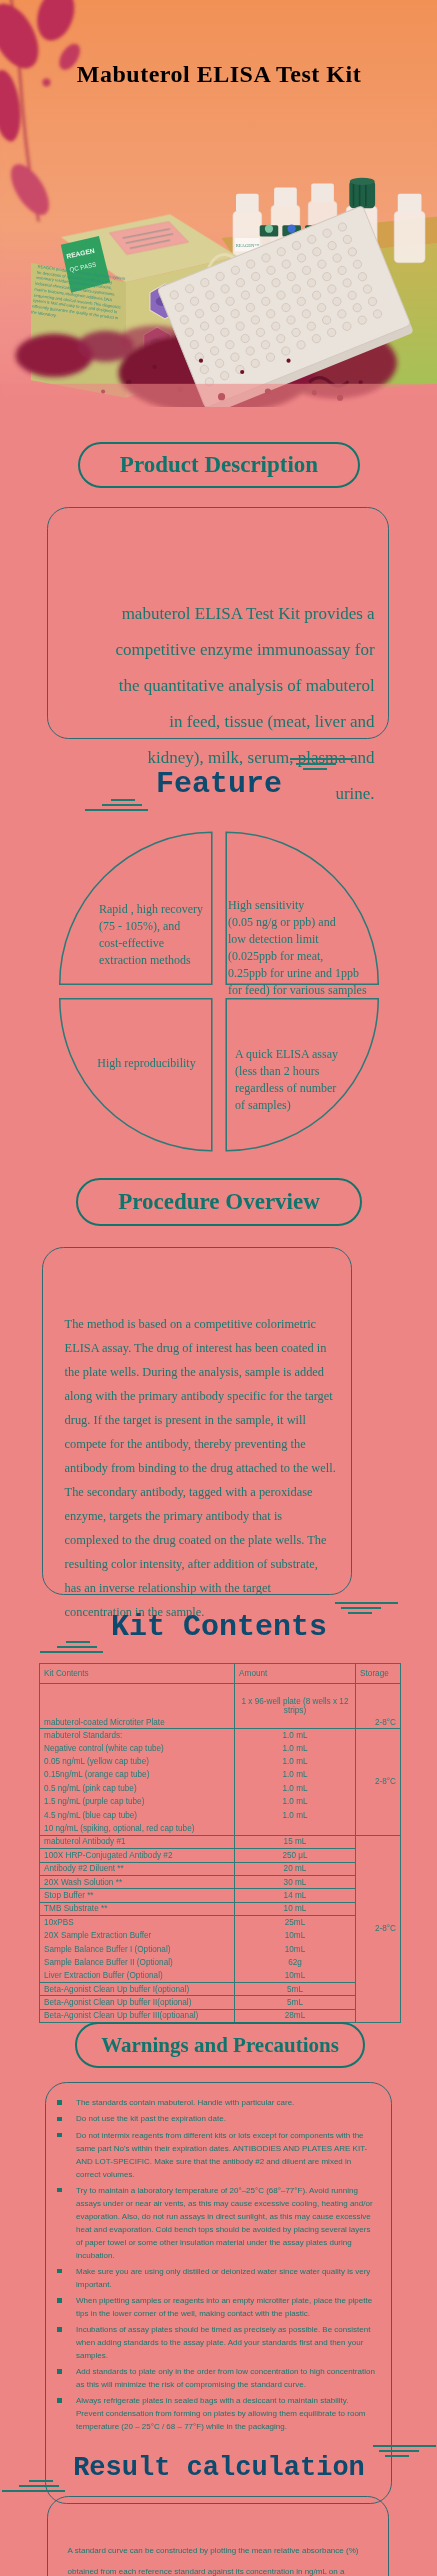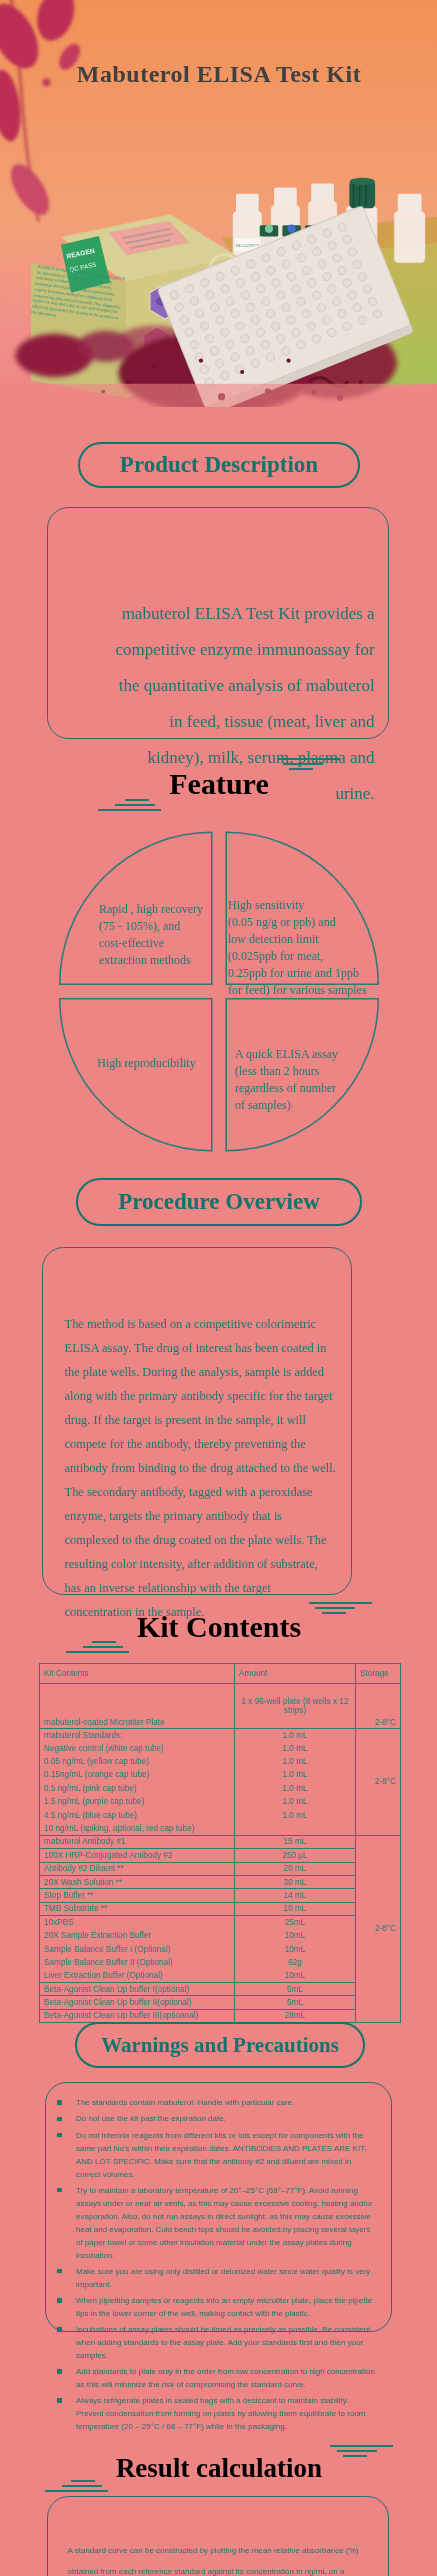--- a/index.html
+++ b/index.html
@@ -4,37 +4,37 @@
 <style>
   * { margin:0; padding:0; box-sizing:border-box; }
   html,body { background:#ee8585; }
   body { width:438px; height:3166px; position:relative; margin:0 auto;
          font-family:"Liberation Serif", serif; overflow:hidden; }
 
   
   .photo { position:absolute; left:0; top:0; width:438px; height:407px; overflow:hidden; }
   .photo svg { position:absolute; left:0; top:0; }
   .photo-title { position:absolute; left:0; top:61px; width:100%; text-align:center;
-                 font-size:24px; font-weight:bold; color:#404040; letter-spacing:0.5px; }
+                 font-size:24px; font-weight:bold; color:#000000; letter-spacing:0.5px; }
   .box-paragraph { position:absolute; left:34px; top:270px; width:93px;
                    transform:rotate(8deg); font-family:"Liberation Sans",sans-serif;
                    font-size:4.1px; line-height:5.7px; color:#2f8f80; }
 
   
   .pill { position:absolute; border:2.6px solid #10756c; border-radius:36px;
           display:flex; align-items:center; justify-content:center;
           color:#0d756c; font-weight:bold; font-family:"Liberation Serif",serif; }
   .pd-pill   { left:78px; top:442px;  width:282px; height:46px; font-size:23px; }
   .proc-pill { left:76px; top:1178px; width:286px; height:48px; font-size:23px; }
   .warn-pill { left:75px; top:2022px; width:290px; height:46px; font-size:21px; }
 
   
   .heading { position:absolute; left:0; width:100%; display:flex;
              align-items:center; justify-content:center;
-             color:#000000; font-weight:bold; }
+             color:#0c4a6e; font-weight:bold;font-family:Liberation Mono, monospace; }
   .feature-heading { top:755px; height:58px; font-size:30px; }
   .kit-heading     { top:1599px; height:56px; font-size:30px; }
   .result-heading  { top:2442px; height:52px; font-size:27px; }
   .h-text { margin:0 8.2px; }
   .deco { position:relative; width:63px; height:33px; display:inline-block; }
   .deco i { position:absolute; height:2.1px; background:#1b7a72; display:block; }
   .deco-left  { align-self:flex-end; }
   .deco-left  i:nth-child(1){ bottom:2.1px;  right:0;    width:63px; }
   .deco-left  i:nth-child(2){ bottom:7.2px; right:6.2px; width:40px; }
   .deco-left  i:nth-child(3){ bottom:12.4px; right:12.4px; width:24px; }
@@ -42,21 +42,21 @@
   .deco-right i:nth-child(1){ top:3.1px;  left:0;    width:63px; }
   .deco-right i:nth-child(2){ top:8.2px; left:6.2px; width:40px; }
   .deco-right i:nth-child(3){ top:13.4px; left:12.4px; width:24px; }
 
   
   .tbox { position:absolute; border:1.5px solid #2e6a72; border-radius:21.6px; color:#15786f; }
   .desc-box { left:47px; top:507px; width:342px; height:232px;
               padding:15.5px 13.4px 0 19.6px; font-size:17px; line-height:36px; white-space:pre;text-align:right; }
   .proc-box { left:42px; top:1247px; width:310px; height:348px;
               padding:15.5px 12.4px 0 21.6px; font-size:12.4px; line-height:24px; white-space:pre; }
-  .warn-box { left:45px; top:2082px; width:347px; height:250px; padding:13.4px 13.4px 0 0; }
+  .warn-box { left:45px; top:2082px; width:347px; height:422px; padding:13.4px 13.4px 0 0; }
   .result-box { left:47px; top:2496px; width:342px; height:222px; padding-top:44px;
                 font-family:"Liberation Sans",sans-serif; }
 
   
   .feature-circle { position:absolute; left:54px; top:824px; width:330px; height:335px; }
   .quad-text { position:absolute; color:#1b7a72; font-size:12px; line-height:17px;
                white-space:pre-line; }
   .q-tl { left:45px;  top:77px; width:124px; }
   .q-tr { left:174px; top:73px; width:155px; }
   .q-bl { left:28px;  top:231px; width:129px; text-align:center; }

